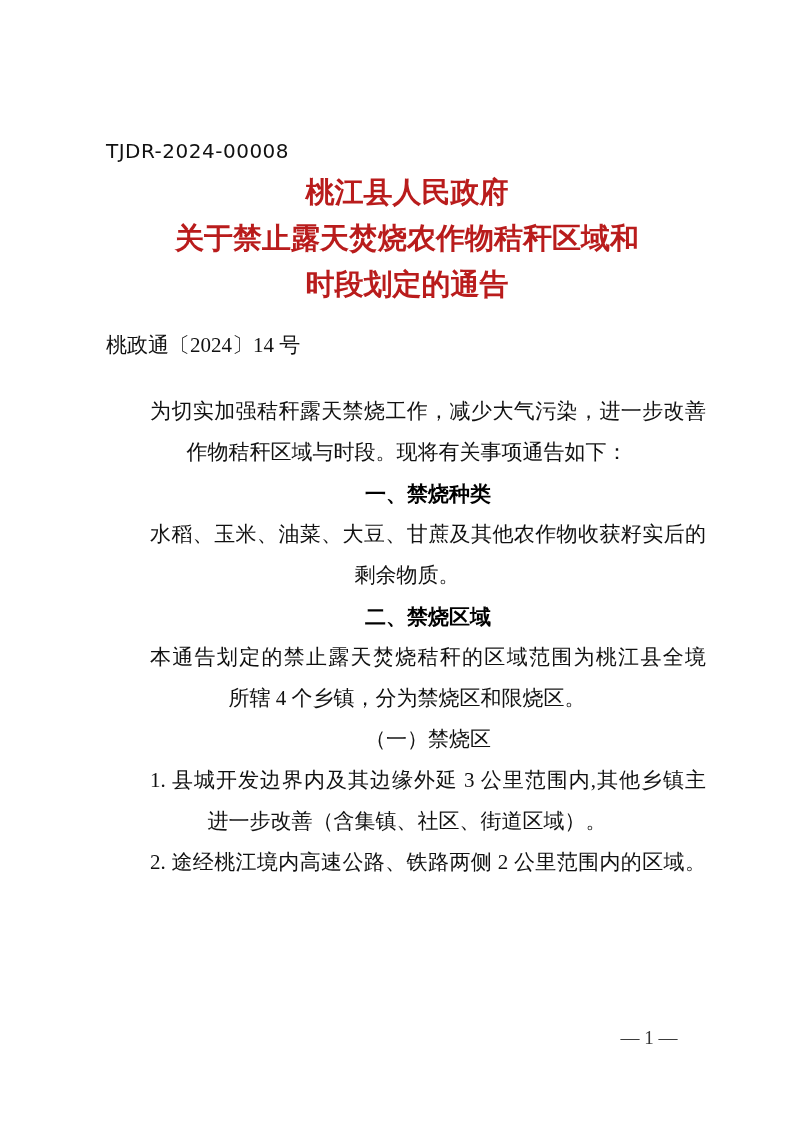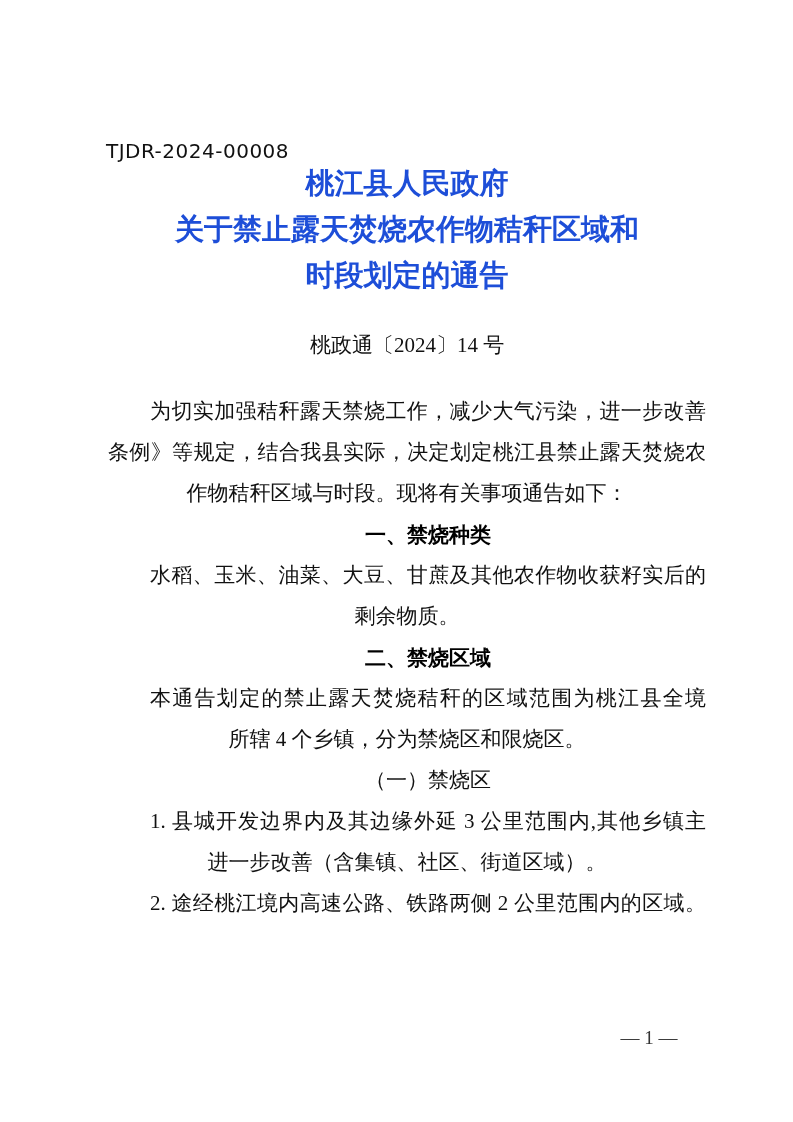--- a/index.html
+++ b/index.html
@@ -19,35 +19,35 @@
     top: 133px;
     font-family: "DejaVu Sans", "Liberation Sans", sans-serif;
     font-size: 20px;
     font-weight: 500;
     letter-spacing: 0.5px;
     color: #111;
   }
   .title-block {
     position: absolute;
     left: 100px;
-    top: 154px;
+    top: 163px;
     width: 606px;
     text-align: center;
     font-family: "Liberation Sans", "DejaVu Sans", sans-serif;
     font-weight: bold;
     font-size: 29px;
     line-height: 42px;
-    color: #1d4ed8;
+    color: #b91c1c;
   }
   .doc-number {
     position: absolute;
     left: 100px;
     top: 326px;
     width: 606px;
-    text-align: center;
+    text-align: left;
     font-size: 21px;
     line-height: 26px;
     color: #111;
   }
   .body-block {
     position: absolute;
     left: 100px;
     top: 383px;
     width: 606px;
     font-size: 21px;
@@ -90,21 +90,20 @@
   <div class="title-block">
     <div>桃江县人民政府</div>
     <div>关于禁止露天焚烧农作物秸秆区域和</div>
     <div>时段划定的通告</div>
   </div>
 
   <div class="doc-number">桃政通〔2024〕14 号</div>
 
   <div class="body-block">
     <div class="bl ind fill">为切实加强秸秆露天禁烧工作，减少大气污染，进一步改善</div>
-    <div class="bl fill">条例》等规定，结合我县实际，决定划定桃江县禁止露天焚烧农</div>
     <div class="bl">作物秸秆区域与时段。现将有关事项通告如下：</div>
     <div class="bl h ind">一、禁烧种类</div>
     <div class="bl ind fill">水稻、玉米、油菜、大豆、甘蔗及其他农作物收获籽实后的</div>
     <div class="bl">剩余物质。</div>
     <div class="bl h ind">二、禁烧区域</div>
     <div class="bl ind fill">本通告划定的禁止露天焚烧秸秆的区域范围为桃江县全境</div>
     <div class="bl">所辖 4 个乡镇，分为禁烧区和限烧区。</div>
     <div class="bl ind">（一）禁烧区</div>
     <div class="bl ind fill">1. 县城开发边界内及其边缘外延 3 公里范围内,其他乡镇主</div>
     <div class="bl">进一步改善（含集镇、社区、街道区域）。</div>

